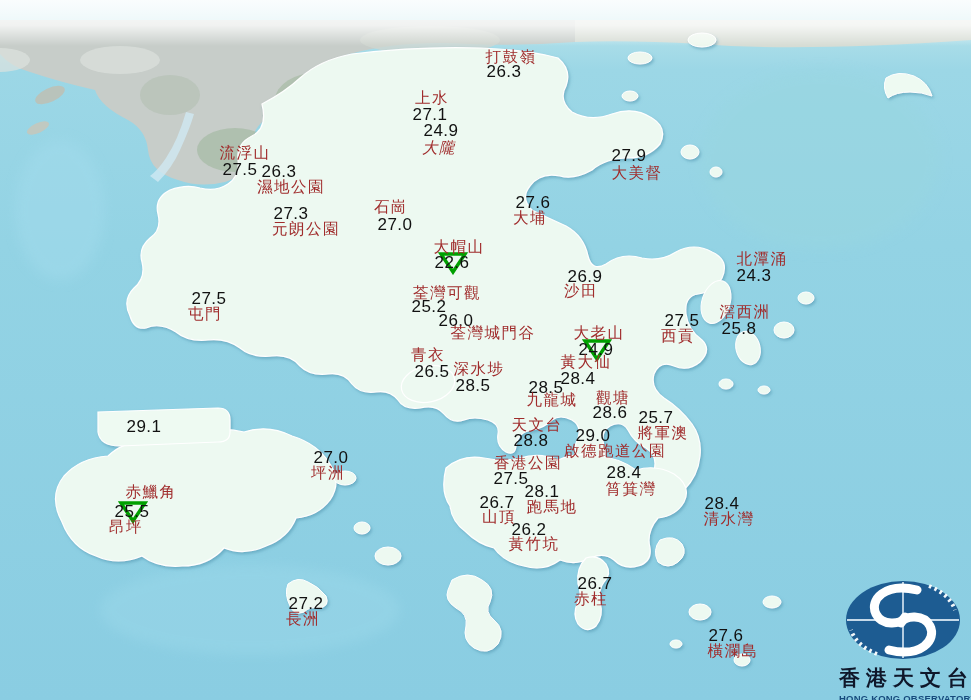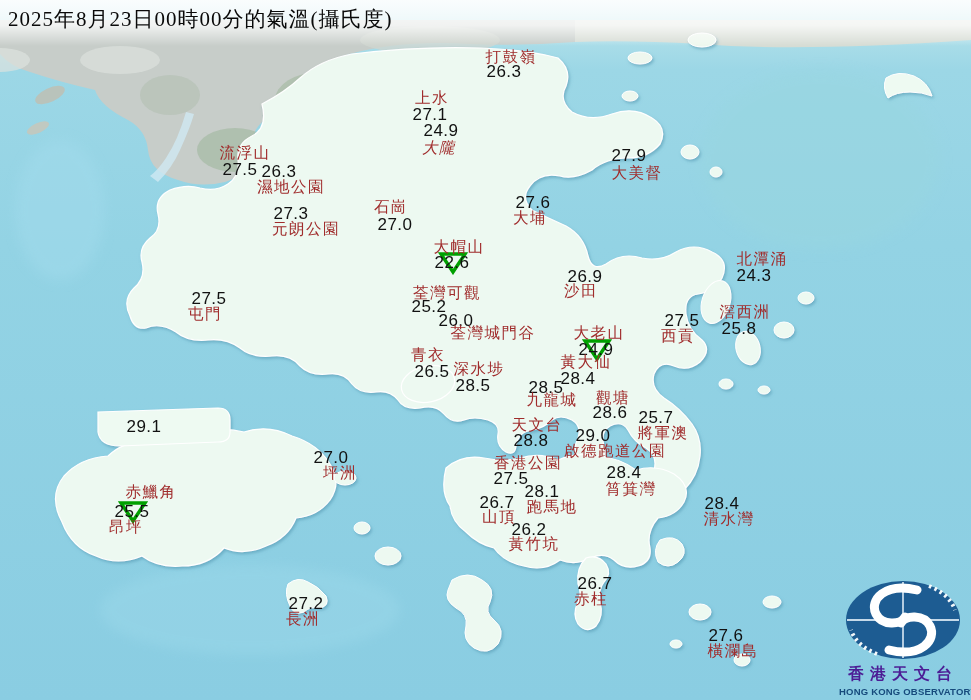--- a/index.html
+++ b/index.html
@@ -41,21 +41,21 @@
     width:30px;height:24px;z-index:4;
   }
   
   #hko-logo{
     position:absolute;right:4px;bottom:2px;width:128px;height:118px;
     text-align:center;pointer-events:none;
   }
   #hko-logo .emblem{display:block;margin:0 auto;}
   #logo-cn{
     font-family:"Liberation Serif","DejaVu Serif",serif;
-    font-size:16px;font-weight:bold;color:#4c1d95;letter-spacing:6px;
+    font-size:21px;font-weight:bold;color:#0f172a;letter-spacing:6px;
     margin-top:2px;white-space:nowrap;
   }
   #logo-en{
     font-family:"Liberation Sans","DejaVu Sans",sans-serif;
     font-size:9.5px;font-weight:bold;color:#164a7c;letter-spacing:.2px;
     white-space:nowrap;margin-top:1px;
   }
 </style>
 </head>
 <body>
@@ -166,21 +166,20 @@
 
       <ellipse cx="640" cy="58" rx="12" ry="6" fill="#eef7ee" stroke="#ffffff" stroke-width="1"></ellipse>
       <ellipse cx="702" cy="40" rx="14" ry="7" fill="#eef7ee" stroke="#ffffff" stroke-width="1"></ellipse>
       <ellipse cx="630" cy="96" rx="8" ry="5" fill="#eef7ee" stroke="#ffffff" stroke-width="1"></ellipse>
 
       <path fill="#eefaf2" stroke="#ffffff" stroke-width="1" d="M886,78 Q898,70 914,76 Q928,82 932,96 Q922,92 910,92 Q896,92 888,98 Q882,88 886,78 Z"></path>
     </g>
   </svg>
 
   <div id="title-bar"></div>
-  <div id="map-title">2025年8月23日00時00分的氣溫(攝氏度)</div>
 
   <div id="stations-layer">
     <div class="station">
 
       <span class="st-val" style="left: 504px; top: 72px;">26.3</span>
       <span class="st-name" style="left: 511px; top: 57px;">打鼓嶺</span>
     </div>
 
     <div class="station">
 
@@ -338,21 +337,21 @@
 
     <div class="station">
 
       <span class="st-val" style="left: 144px; top: 427px;">29.1</span>
       <span class="st-name" style="left: 151px; top: 444px; margin-top: 48px;">赤鱲角</span>
     </div>
 
     <div class="station">
 
       <span class="st-val" style="left: 331px; top: 458px;">27.0</span>
-      <span class="st-name" style="left: 328px; top: 473px; margin-left: 12px;">坪洲</span>
+      <span class="st-name" style="left: 328px; top: 473px;">坪洲</span>
     </div>
 
     <div class="station">
 
       <span class="st-val" style="left: 511px; top: 479px;">27.5</span>
       <span class="st-name" style="left: 528px; top: 463px;">香港公園</span>
     </div>
 
     <div class="station">
 

